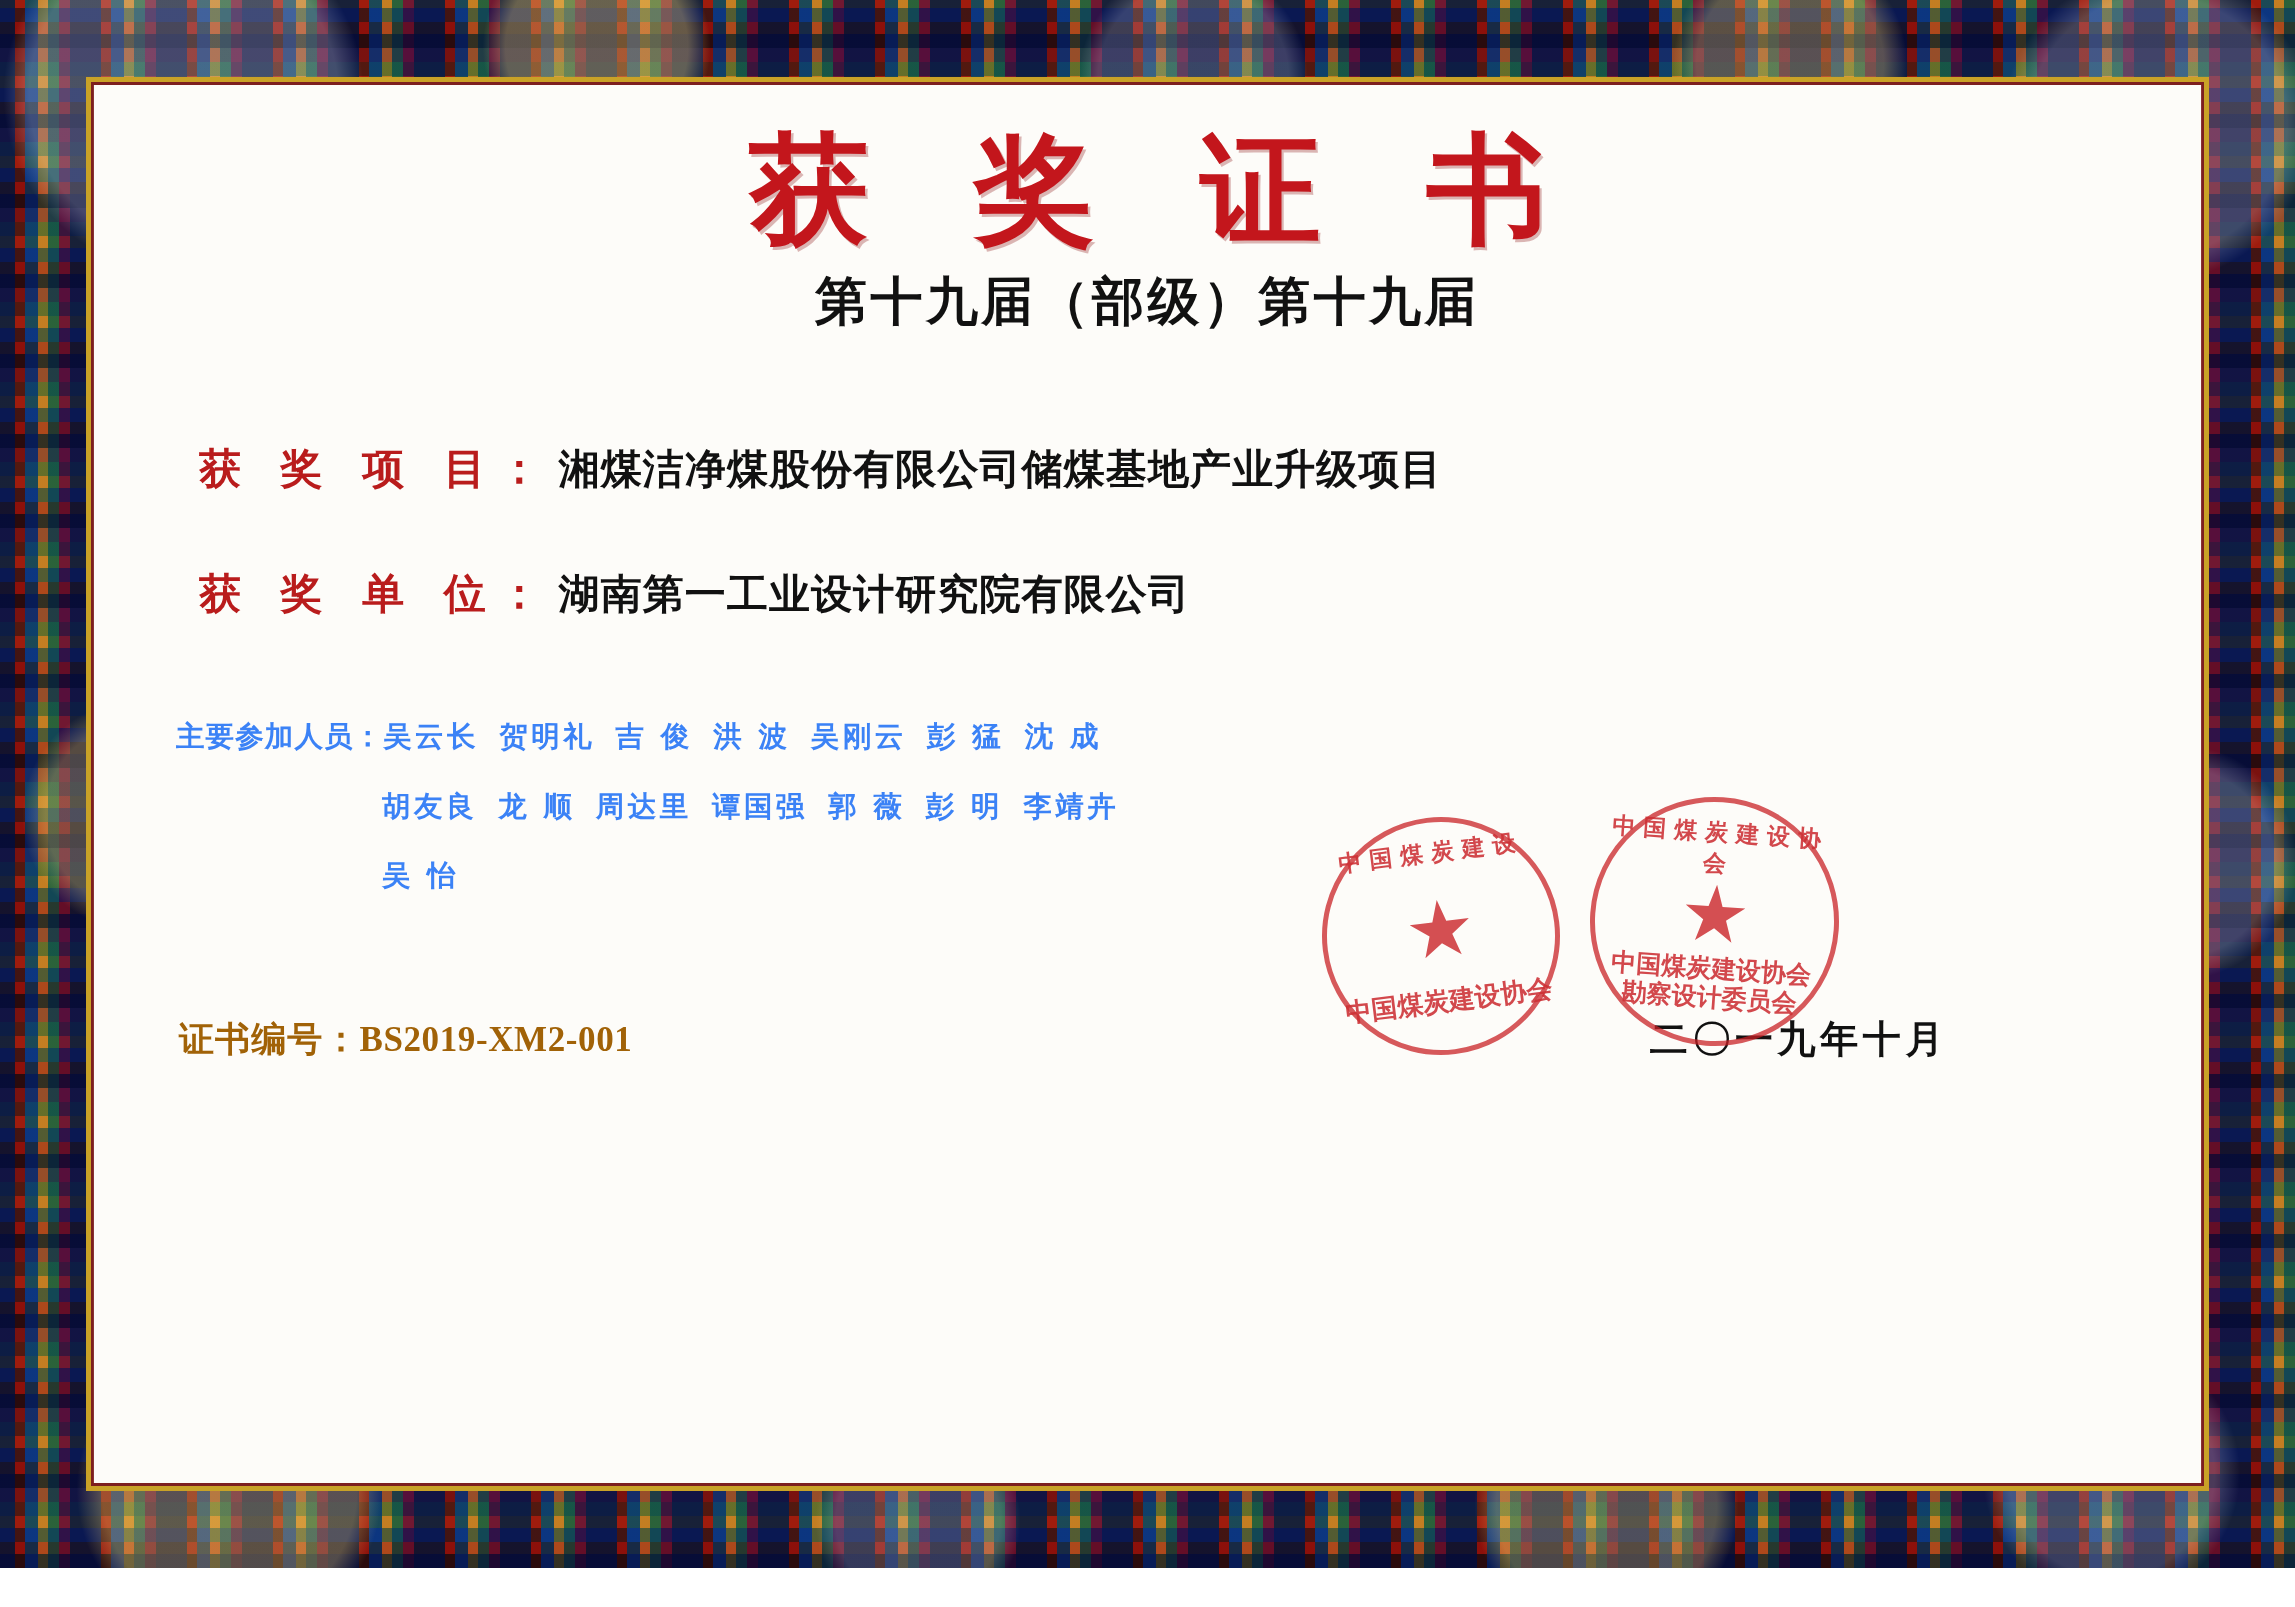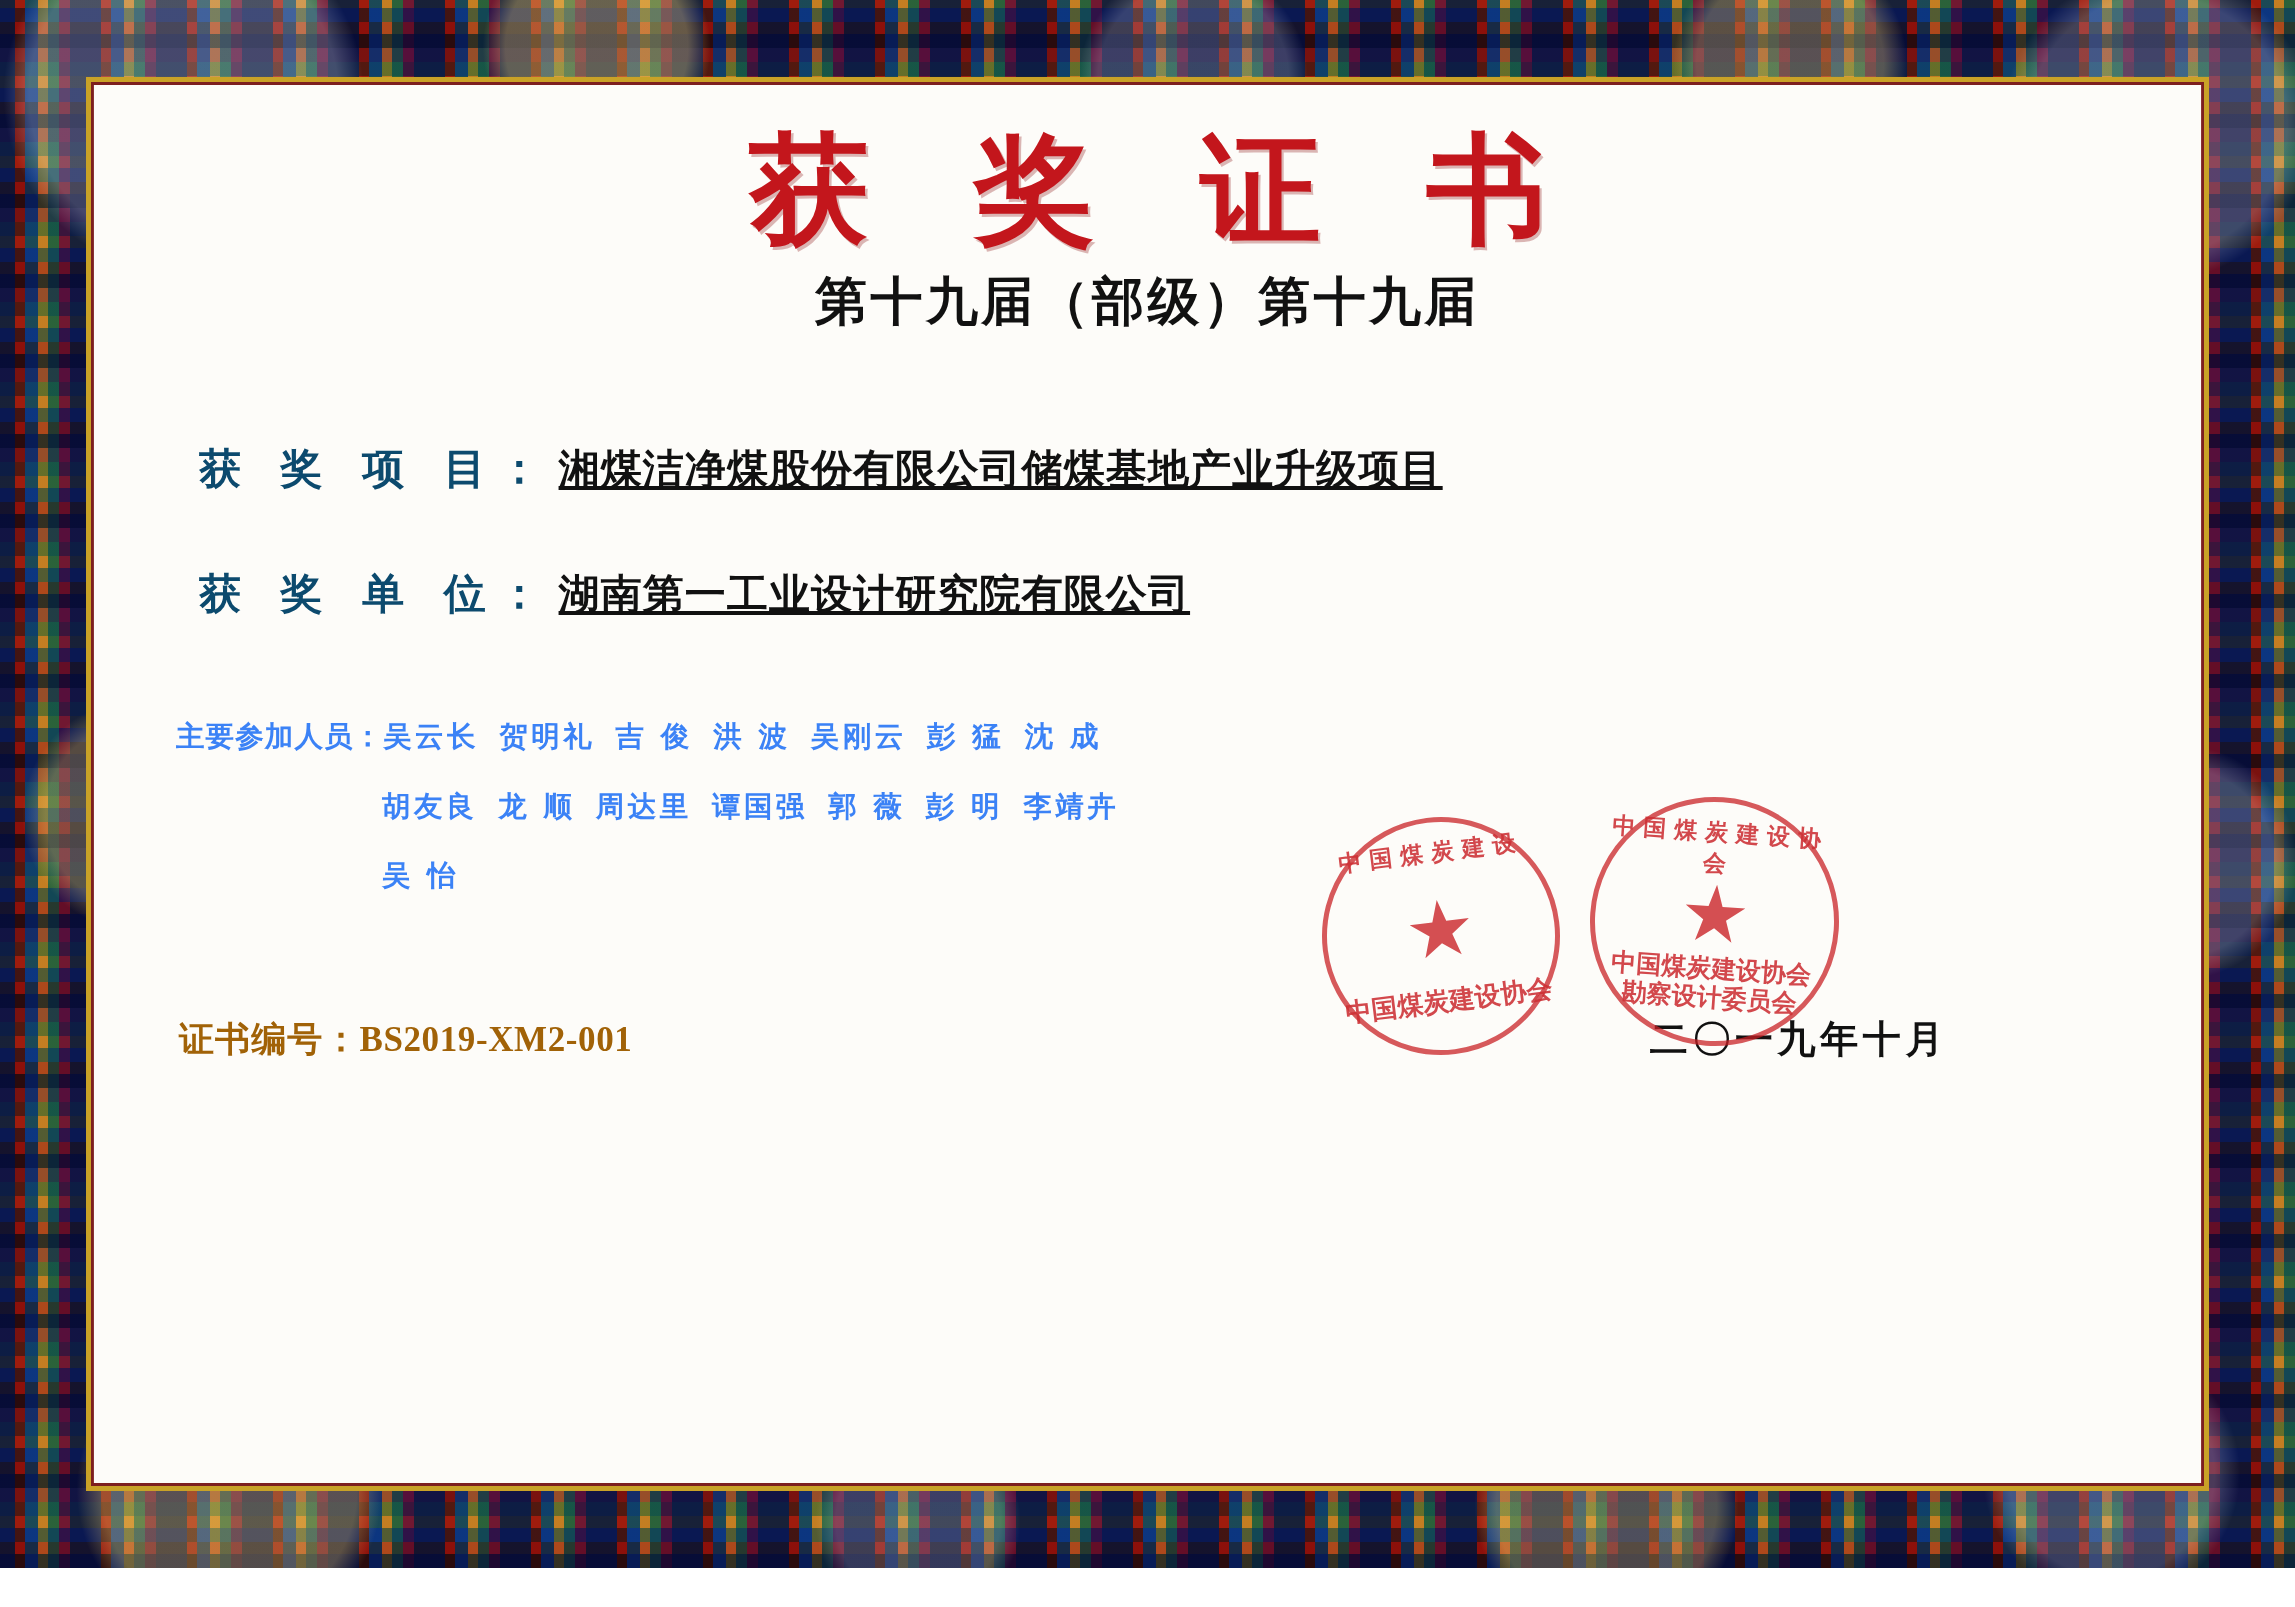--- a/index.html
+++ b/index.html
@@ -136,34 +136,33 @@
     left: 103px;
     right: 68px;
     display: flex;
     align-items: baseline;
     white-space: nowrap;
   }
   .field-row.project { top: 354px; }
   .field-row.unit    { top: 479px; }
 
   .field-label {
-    color: #0c4a6e;
+    color: #b91c1c;
     font-family: "DejaVu Serif", "Liberation Serif", serif;
     font-weight: bold;
     font-size: 42px;
     letter-spacing: 12.5px;
   }
   .field-value {
     color: #111111;
     font-family: "DejaVu Serif", "Liberation Serif", serif;
     font-weight: bold;
     font-size: 41px;
     letter-spacing: 1.1px;
     margin-left: 5.7px;
-    text-decoration: underline;
   }
 
   .members {
     position: absolute;
     top: 627px;
     left: 80px;
     right: 798px;
     color: #3b82f6;
     font-family: "DejaVu Serif", "Liberation Serif", serif;
     font-size: 28.5px;

